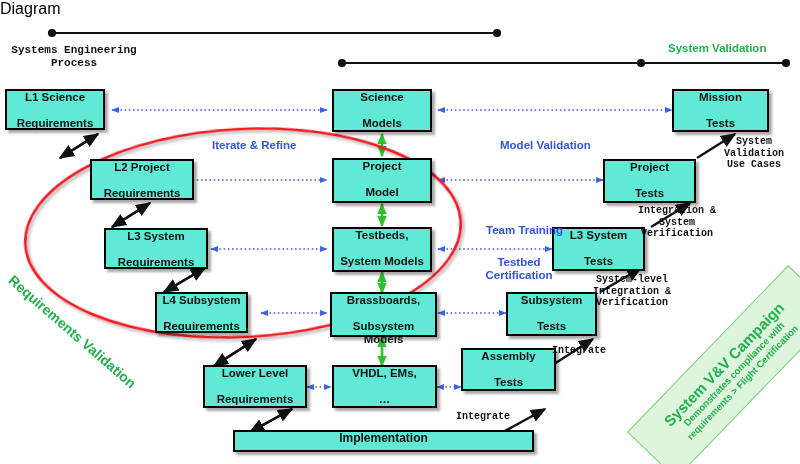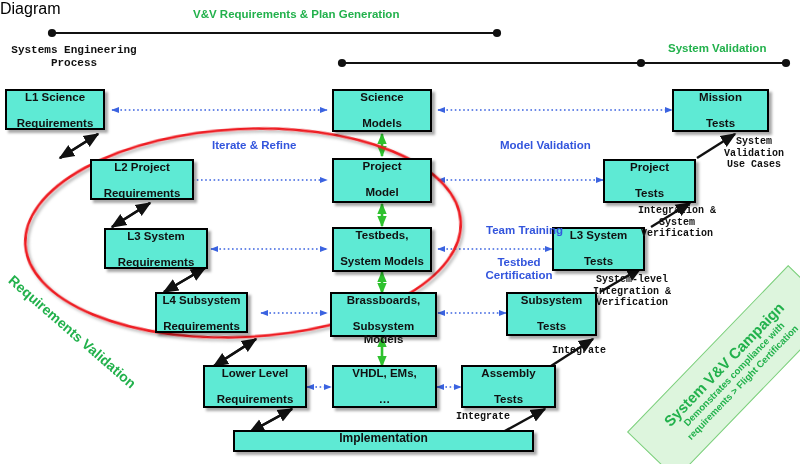--- a/index.html
+++ b/index.html
@@ -105,21 +105,20 @@
       <line x1="503" y1="432" x2="545" y2="409" marker-end="url(#ablk)"></line>
       <line x1="551" y1="366" x2="593" y2="339" marker-end="url(#ablk)"></line>
       <line x1="600" y1="292" x2="641" y2="268" marker-end="url(#ablk)"></line>
       <line x1="651" y1="227" x2="690" y2="203" marker-end="url(#ablk)"></line>
       <line x1="697" y1="158" x2="735" y2="134" marker-end="url(#ablk)"></line>
     </g>
 
     <ellipse cx="243" cy="233" rx="218" ry="104" transform="rotate(-3 243 233)" fill="none" stroke="#ee1c24" stroke-width="2.6" filter="url(#sh)"></ellipse>
   </svg>
 
-  <div class="lbl lbl-green" style="left:193px;top:8px;">V&amp;V Requirements &amp; Plan Generation</div>
   <div class="lbl lbl-green" style="left:668px;top:42px;">System Validation</div>
 
   <div class="lbl lbl-black" style="left: 4px; top: 44px; width: 140px; font-size: 11px; white-space: pre-line;">Systems Engineering
 Process</div>
 
   <div class="node" style="left:5px;top:89px;width:100px;height:41px;">
     <span><span>L1 Science</span><br>
           <span>Requirements</span></span>
   </div>
   <div class="node" style="left:52px;top:159px;width:104px;height:41px;margin-left:38px;">
@@ -169,21 +168,21 @@
           <span>Tests</span></span>
   </div>
   <div class="node" style="left:552px;top:227px;width:93px;height:44px;">
     <span><span>L3 System</span><br>
           <span>Tests</span></span>
   </div>
   <div class="node" style="left:506px;top:292px;width:91px;height:44px;">
     <span><span>Subsystem</span><br>
           <span>Tests</span></span>
   </div>
-  <div class="node" style="left:461px;top:365px;width:95px;height:43px;">
+  <div class="node" style="left:461px;top:348px;width:95px;height:43px;">
     <span><span>Assembly</span><br>
           <span>Tests</span></span>
   </div>
 
   <div class="node" style="left:233px;top:430px;width:301px;height:22px;font-size:12px;">
     <span>Implementation</span>
   </div>
 
   <div class="lbl lbl-blue" style="left:186px;top:139px;">Iterate &amp; Refine</div>
   <div class="lbl lbl-blue" style="left:474px;top:139px;">Model Validation</div>

